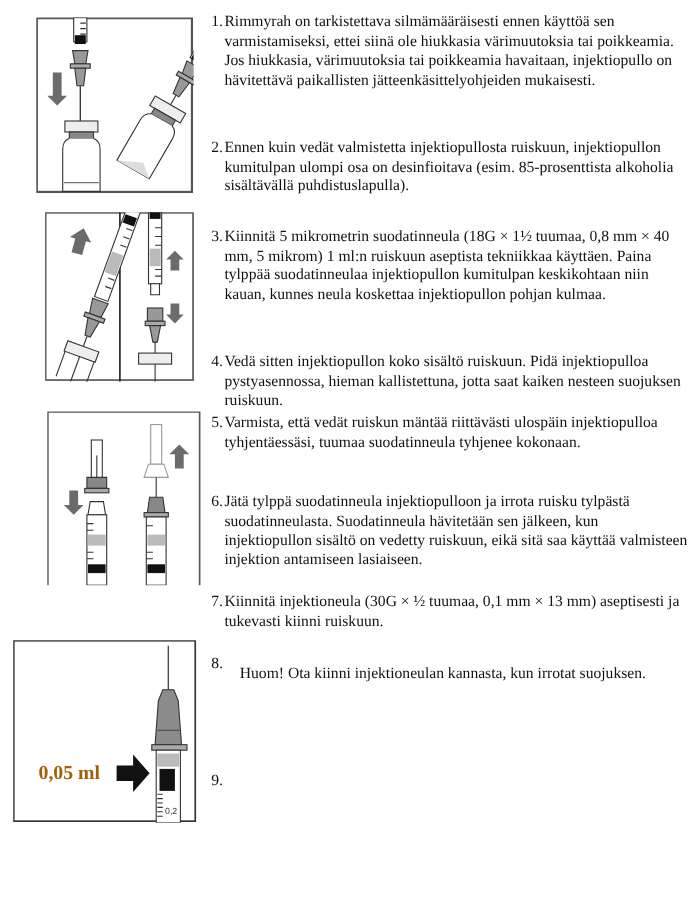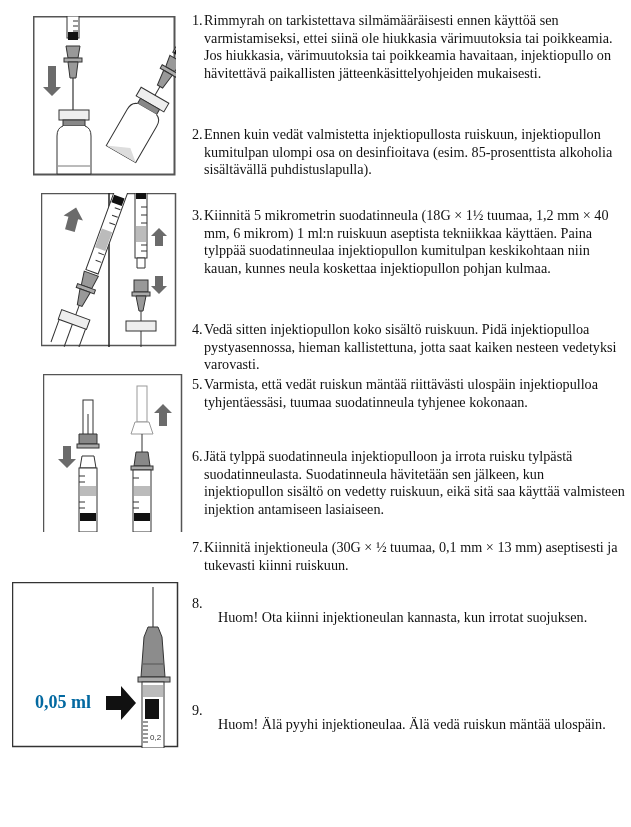--- a/index.html
+++ b/index.html
@@ -4,23 +4,23 @@
 <style>
   html, body { margin: 0; padding: 0; background: #ffffff; }
   body { width: 631px; height: 827px; position: relative; overflow: hidden;
          font-family: "Liberation Serif", "DejaVu Serif", serif; color: #111; }
   .fig { position: absolute; background: #fff; box-sizing: border-box; }
   .fig svg { position: absolute; left: 0; top: 0; }
   .steps { position: absolute; left: 192px; top: 12px; width: 435px; }
   .step { position: absolute; left: 0; width: 435px; font-size: 14.2px; line-height: 17.6px; }
   .step .num { position: absolute; left: 0; top: 0; width: 26px; }
   .step .body { margin-left: 12px; display: block; }
-  .step .note { margin-left: 26px; display: block; margin-top: 14px; }
+  .step .note { margin-left: 26px; display: block; margin-top: 9px; }
   .dose-label { position: absolute; font-family: "Liberation Serif", serif; font-weight: bold;
-                font-size: 18px; color: #0369a1; }
+                font-size: 18px; color: #a16207; }
 </style>
 </head>
 <body>
 
 <div class="fig" style="left:33px;top:16px;width:143px;height:160px;">
   <svg width="143" height="160" viewBox="0 0 143 160">
     <rect x="0.5" y="0.5" width="141" height="158" fill="#fff" stroke="#555" stroke-width="2"></rect>
 
     <g>
       <rect x="34" y="0" width="12" height="22" fill="#fff" stroke="#333" stroke-width="1"></rect>
@@ -171,39 +171,38 @@
   <div class="step" style="top:0px;">
     <span class="num">1.</span>
     <span class="body">Rimmyrah on tarkistettava silmämääräisesti ennen käyttöä sen varmistamiseksi, ettei siinä ole hiukkasia värimuutoksia tai poikkeamia. Jos hiukkasia, värimuutoksia tai poikkeamia havaitaan, injektiopullo on hävitettävä paikallisten jätteenkäsittelyohjeiden mukaisesti.</span>
   </div>
   <div class="step" style="top:114px;">
     <span class="num">2.</span>
     <span class="body">Ennen kuin vedät valmistetta injektiopullosta ruiskuun, injektiopullon kumitulpan ulompi osa on desinfioitava (esim. 85-prosenttista alkoholia sisältävällä puhdistuslapulla).</span>
   </div>
   <div class="step" style="top:195px;">
     <span class="num">3.</span>
-    <span class="body">Kiinnitä 5 mikrometrin suodatinneula (18G ×  1½ tuumaa, 1,2 mm × 40 mm, 6 mikrom) 1 ml:n ruiskuun aseptista tekniikkaa käyttäen. Paina tylppää suodatinneulaa injektiopullon kumitulpan keskikohtaan niin kauan, kunnes neula koskettaa injektiopullon pohjan kulmaa.</span>
+    <span class="body">Kiinnitä 5 mikrometrin suodatinneula (18G ×  1½ tuumaa, 0,8 mm × 40 mm, 5 mikrom) 1 ml:n ruiskuun aseptista tekniikkaa käyttäen. Paina tylppää suodatinneulaa injektiopullon kumitulpan keskikohtaan niin kauan, kunnes neula koskettaa injektiopullon pohjan kulmaa.</span>
   </div>
   <div class="step" style="top:309px;">
     <span class="num">4.</span>
-    <span class="body">Vedä sitten injektiopullon koko sisältö ruiskuun. Pidä injektiopulloa pystyasennossa, hieman kallistettuna, jotta saat kaiken nesteen vedetyksi varovasti.</span>
+    <span class="body">Vedä sitten injektiopullon koko sisältö ruiskuun. Pidä injektiopulloa pystyasennossa, hieman kallistettuna, jotta saat kaiken nesteen suojuksen ruiskuun.</span>
   </div>
   <div class="step" style="top:364px;">
     <span class="num">5.</span>
     <span class="body">Varmista, että vedät ruiskun mäntää riittävästi ulospäin injektiopulloa tyhjentäessäsi, tuumaa suodatinneula tyhjenee kokonaan.</span>
   </div>
   <div class="step" style="top:436px;">
     <span class="num">6.</span>
     <span class="body">Jätä tylppä suodatinneula injektiopulloon ja irrota ruisku tylpästä suodatinneulasta. Suodatinneula hävitetään sen jälkeen, kun injektiopullon sisältö on vedetty ruiskuun, eikä sitä saa käyttää valmisteen injektion antamiseen lasiaiseen.</span>
   </div>
   <div class="step" style="top:527px;">
     <span class="num">7.</span>
     <span class="body">Kiinnitä injektioneula (30G × ½ tuumaa, 0,1 mm × 13 mm) aseptisesti ja tukevasti kiinni ruiskuun.</span>
   </div>
   <div class="step" style="top:583px;">
     <span class="num">8.</span>
     <span class="note">Huom! Ota kiinni injektioneulan kannasta, kun irrotat suojuksen.</span>
   </div>
   <div class="step" style="top:690px;">
     <span class="num">9.</span>
-    <span class="note">Huom! Älä pyyhi injektioneulaa. Älä vedä ruiskun mäntää ulospäin.</span>
   </div>
 </div>
 
 </body></html>

